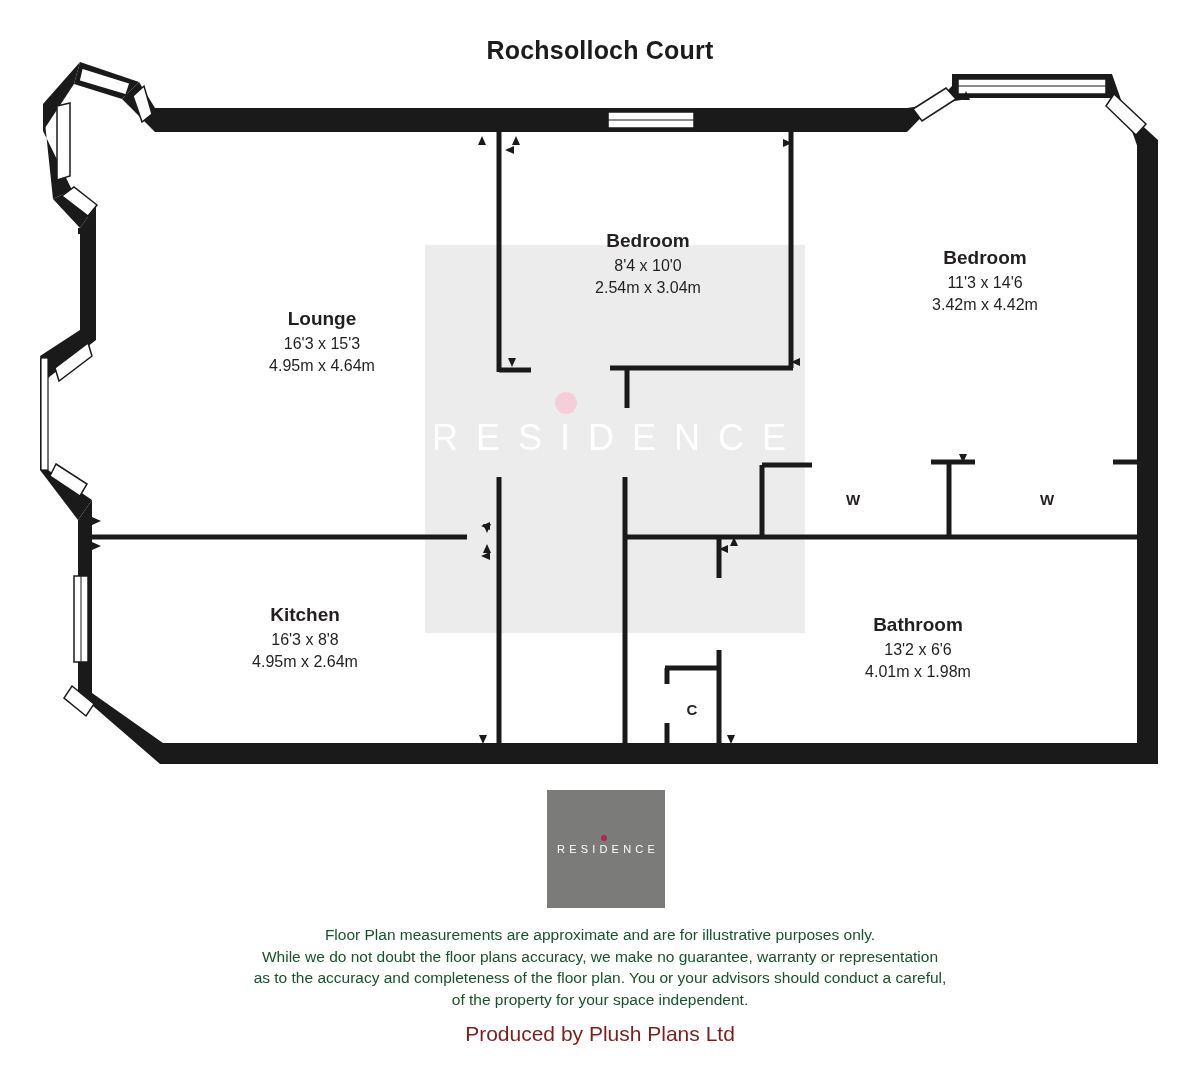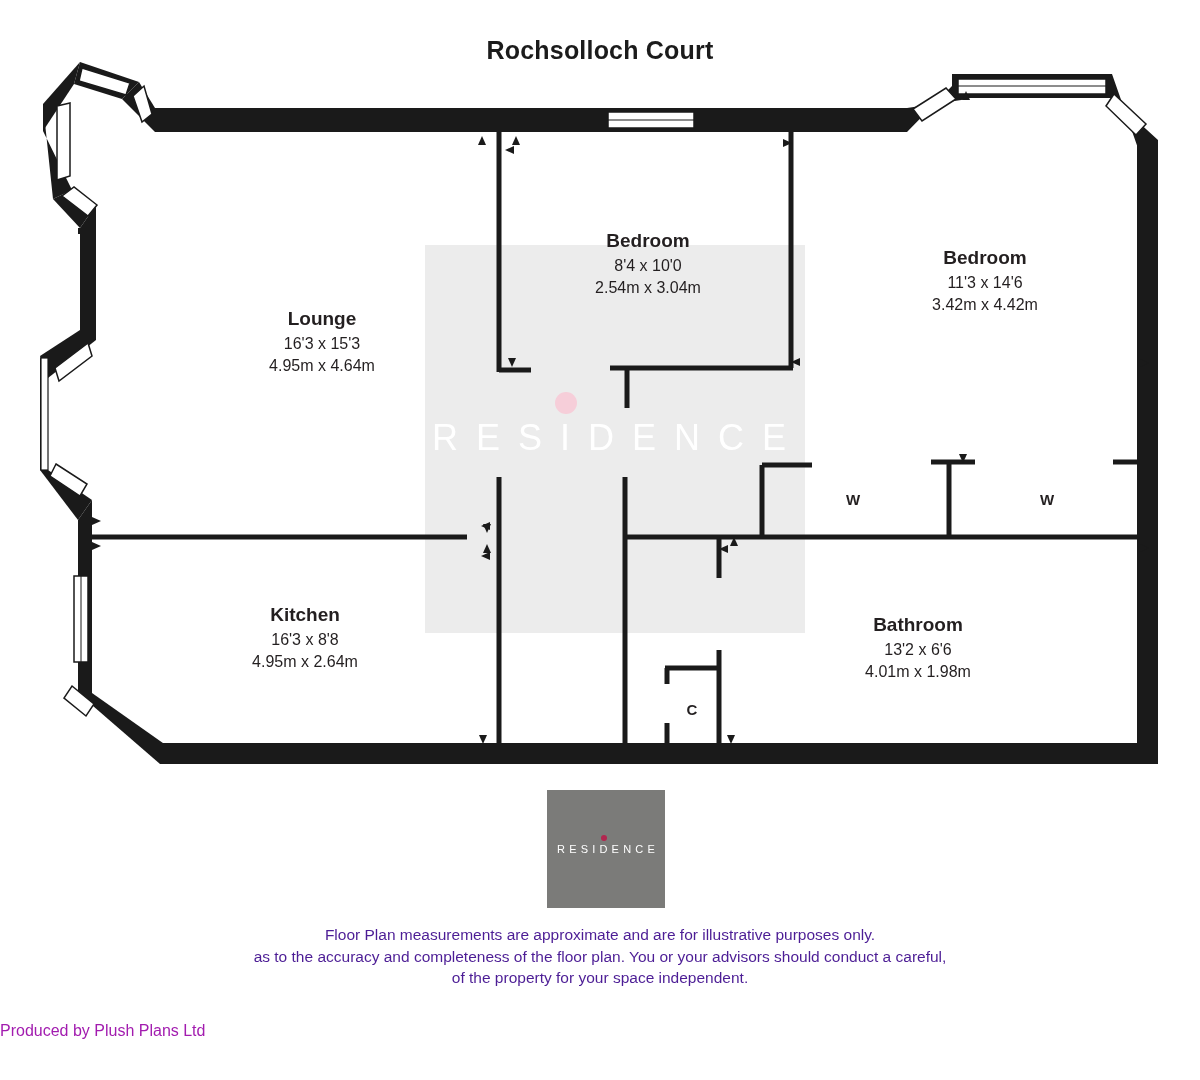--- a/index.html
+++ b/index.html
@@ -94,32 +94,32 @@
     background: #b2264f;
   }
   #disclaimer {
     position: absolute;
     top: 924px;
     left: 0;
     width: 1200px;
     text-align: center;
     font-size: 15.5px;
     line-height: 21.5px;
-    color: #4c1d95;
+    color: #14532d;
     font-family: "Liberation Sans", sans-serif;
   }
   #disclaimer .line { display: block; }
   #producer {
     position: absolute;
     top: 1022px;
     left: 0;
     width: 1200px;
-    text-align: left;
-    font-size: 16px;
-    color: #a21caf;
+    text-align: center;
+    font-size: 21px;
+    color: #7f1d1d;
     font-family: "Liberation Sans", sans-serif;
   }
 </style>
 </head>
 <body>
 
 <div id="page">
 
   <div id="plan-title">Rochsolloch Court</div>
 
@@ -294,19 +294,20 @@
 
   <div id="logo-box">
     <div id="logo-inner">
       <div id="logo-dot"></div>
       <div id="logo-text">RESIDENCE</div>
     </div>
   </div>
 
   <div id="disclaimer">
     <span class="line">Floor Plan measurements are approximate and are for illustrative purposes only.</span>
+    <span class="line">While we do not doubt the floor plans accuracy, we make no guarantee, warranty or representation</span>
     <span class="line">as to the accuracy and completeness of the floor plan. You or your advisors should conduct a careful,</span>
     <span class="line">of the property for your space independent.</span>
   </div>
 
   <div id="producer">Produced by Plush Plans Ltd</div>
 
 </div>
 
 </body></html>

